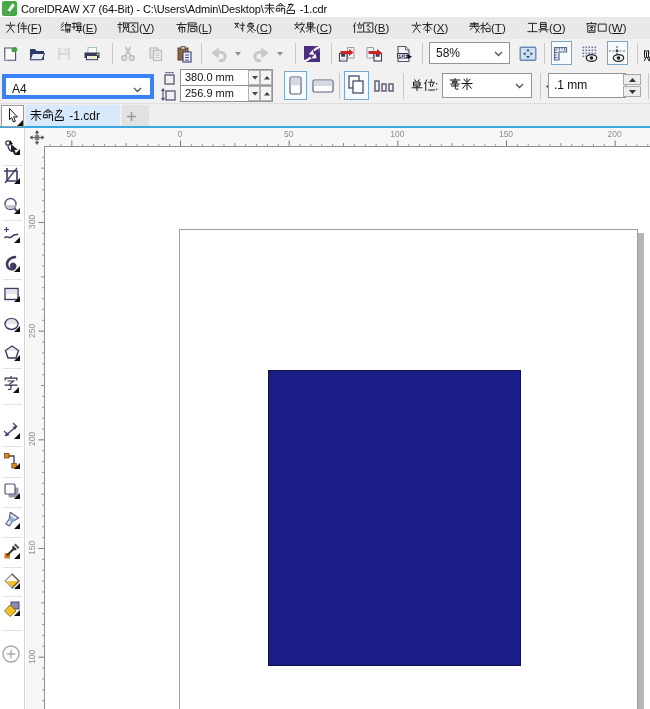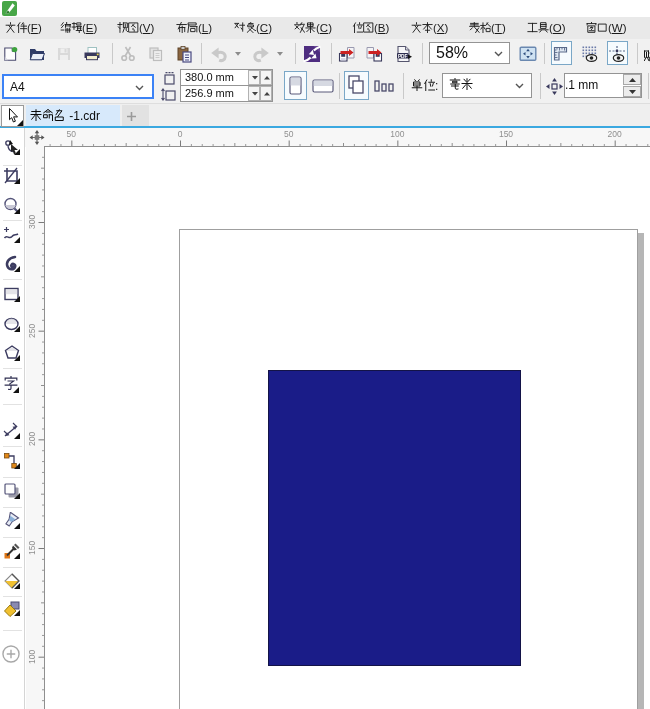--- a/index.html
+++ b/index.html
@@ -102,20 +102,27 @@
           <path d="M12 8 H44 M12 8 V58 M44 8 V58 M28 20 V58 M24 58 L12 84 M34 58 L46 84 M72 6 V40 M56 24 H92 M58 56 H90 V88 H58 Z" fill="none" stroke="currentColor" stroke-width="8" stroke-linecap="square"></path>
         </symbol>
       </defs>
     </svg>
     <div class="abs" style="left:0;top:0;width:650px;height:17px;background:#fff">
 <svg class="abs" style="left:2px;top:1px" width="15" height="15" viewBox="0 0 15 15">
 <rect x="0" y="0" width="15" height="15" rx="2" fill="#47a647"></rect>
 <path d="M3.5 12.5 L10.5 2.2 L12.8 4.5 L6.5 12.5 Z" fill="#fff"></path>
 <path d="M3.5 12.5 L6 9.5 L7.5 11 L6.5 12.5 Z" fill="#2c7a2c"></path>
 </svg>
+<div class="abs" style="left:21px;top:2.5px;font-size:11px;letter-spacing:-0.12px;color:#0a0a0a;white-space:nowrap">CorelDRAW X7 (64-Bit) - C:\Users\Admin\Desktop\<svg class="cj11">
+          <use href="#u672a"></use>
+        </svg><svg class="cj11">
+          <use href="#u547d"></use>
+        </svg><svg class="cj11">
+          <use href="#u540d"></use>
+        </svg> -1.cdr</div>
 </div>
     <div class="abs" style="left:0;top:17px;width:650px;height:22px;background:#e9e9e9">
       <div class="menu-item" style="left:5px"><svg class="cj11">
           <use href="#u6587"></use>
         </svg><svg class="cj11">
           <use href="#u4ef6"></use>
         </svg>(<span style="text-decoration:underline">F</span>)</div>
       <div class="menu-item" style="left:60px"><svg class="cj11">
           <use href="#u7f16"></use>
         </svg><svg class="cj11">
@@ -255,21 +262,21 @@
         <path d="M3.5 6 h8.5 v-2 l4.5 3.5 -4.5 3.5 v-2 h-8.5 z" fill="#cc2222"></path>
       </svg>
       <svg class="tbico" style="left:395px;top:6px" width="18" height="18" viewBox="0 0 18 18">
         <path d="M3 1.5 h7.5 l3.5 3.5 v11.5 h-11 z" fill="#f6f6f8" stroke="#55556e" stroke-width="1.1"></path>
         <path d="M10.5 1.5 v3.5 h3.5" fill="#d8d8e0" stroke="#55556e" stroke-width="0.9"></path>
         <rect x="2" y="8" width="11.5" height="5.5" rx="1" fill="#2e2e50"></rect>
         <text x="2.9" y="12.5" font-size="5" font-weight="bold" fill="#fff" font-family="Liberation Sans" textLength="9.6" lengthAdjust="spacingAndGlyphs">PDF</text>
         <path d="M13 9.5 l4 2.2 -4 2.2 z" fill="#111"></path>
       </svg>
       <div class="sep" style="left:422px;top:4px;height:21px"></div>
-      <div class="abs" style="left:429px;top:3px;width:81px;height:22px;background:#fff;border:1px solid #949494;font-size:16px;color:#111;line-height:20px;padding-left:6px">58%
+      <div class="abs" style="left:429px;top:3px;width:81px;height:22px;background:#fff;border:1px solid #949494;font-size:12px;color:#111;line-height:20px;padding-left:6px">58%
 <svg class="abs" style="right:6px;top:8px" width="9" height="6" viewBox="0 0 9 6">
           <path d="M1 1 L4.5 4.5 L8 1" fill="none" stroke="#555" stroke-width="1.4"></path>
         </svg></div>
       <svg class="tbico" style="left:519px;top:6px" width="18" height="18" viewBox="0 0 18 18">
         <rect x="1.2" y="2.2" width="15.6" height="13" rx="1" fill="#cfe2f2" stroke="#6a88b0" stroke-width="1.4"></rect>
         <g fill="#2e4e7e">
           <path d="M9 3.8 l1.8 2.5 h-3.6 z"></path>
           <path d="M9 13.6 l-1.8 -2.5 h3.6 z"></path>
           <path d="M4 8.7 l2.5 -1.8 v3.6 z"></path>
           <path d="M14 8.7 l-2.5 -1.8 v3.6 z"></path>
@@ -316,21 +323,21 @@
         <circle cx="9" cy="6" r="1.4" fill="#39395c"></circle>
         <ellipse cx="10.5" cy="13" rx="5.2" ry="3.4" fill="#f1f1f1" stroke="#222" stroke-width="1.2"></ellipse>
         <circle cx="10.5" cy="13" r="1.8" fill="#222"></circle>
       </svg>
       <div class="sep" style="left:637px;top:4px;height:21px"></div>
       <div class="abs" style="left:643px;top:8px;width:12px;height:12px;color:#1a1a1a"><svg class="cj12">
           <use href="#u8d34"></use>
         </svg></div>
     </div>
     <div class="abs" style="left:0;top:68px;width:650px;height:36px;background:#f1f1f1;border-bottom:1px solid #dedede">
-      <div class="abs" style="left:2px;top:6px;width:152px;height:25px;background:#fff;border:2px solid #3b82f6;font-size:12px;color:#111;line-height:23px;padding-left:6px">A4
+      <div class="abs" style="left:2px;top:6px;width:152px;height:25px;background:#fff;border:4px solid #3b82f6;font-size:12px;color:#111;line-height:23px;padding-left:6px">A4
 <svg class="abs" style="right:8px;top:9px" width="9" height="6" viewBox="0 0 9 6">
           <path d="M1 1 L4.5 4.5 L8 1" fill="none" stroke="#555" stroke-width="1.4"></path>
         </svg></div>
       <svg class="abs" style="left:163px;top:4px" width="13" height="13" viewBox="0 0 13 13">
         <rect x="2" y="3" width="9" height="9" fill="none" stroke="#4a4a6a" stroke-width="1.2"></rect>
         <path d="M2.5 0.5 h2 M5.5 0.5 h2 M8.5 0.5 h2" stroke="#4a4a6a" stroke-width="1.4"></path>
       </svg>
       <svg class="abs" style="left:161px;top:20px" width="15" height="13" viewBox="0 0 15 13">
         <path d="M2 1 l0 11 M0.5 3 l1.5 -2 1.5 2 M0.5 10 l1.5 2 1.5 -2" fill="none" stroke="#4a4a6a" stroke-width="1.1"></path>
         <rect x="5" y="3" width="9" height="9" fill="none" stroke="#4a4a6a" stroke-width="1.2"></rect>
@@ -396,21 +403,21 @@
       <div class="sep" style="left:540px;top:5px;height:26px"></div>
       <svg class="abs" style="left:546px;top:10px" width="17" height="17" viewBox="0 0 17 17">
         <rect x="6" y="6" width="5" height="5" fill="none" stroke="#39395c" stroke-width="1.2"></rect>
         <g fill="#39395c">
           <path d="M8.5 0 l2.4 3.5 h-4.8 z"></path>
           <path d="M8.5 17 l2.4 -3.5 h-4.8 z"></path>
           <path d="M0 8.5 l3.5 -2.4 v4.8 z"></path>
           <path d="M17 8.5 l-3.5 -2.4 v4.8 z"></path>
         </g>
       </svg>
-      <div class="abs" style="left:564px;top:5px;width:78px;height:25px;background:#fff;border:1px solid #949494;font-size:12px;color:#111;line-height:23px;">.1 mm</div>
+      <div class="abs" style="left:548px;top:5px;width:78px;height:25px;background:#fff;border:1px solid #949494;font-size:12px;color:#111;line-height:23px;padding-left:5px">.1 mm</div>
       <div class="abs" style="left:623px;top:6px;width:18px;height:11px;background:#ececec;border:1px solid #a8a8a8">
         <svg class="abs" style="left:5px;top:3px" width="7" height="5" viewBox="0 0 7 5">
           <path d="M0 4 h7 l-3.5 -4 z" fill="#333"></path>
         </svg>
       </div>
       <div class="abs" style="left:623px;top:18px;width:18px;height:11px;background:#ececec;border:1px solid #a8a8a8">
         <svg class="abs" style="left:5px;top:3px" width="7" height="5" viewBox="0 0 7 5">
           <path d="M0 0 h7 l-3.5 4 z" fill="#333"></path>
         </svg>
       </div>

